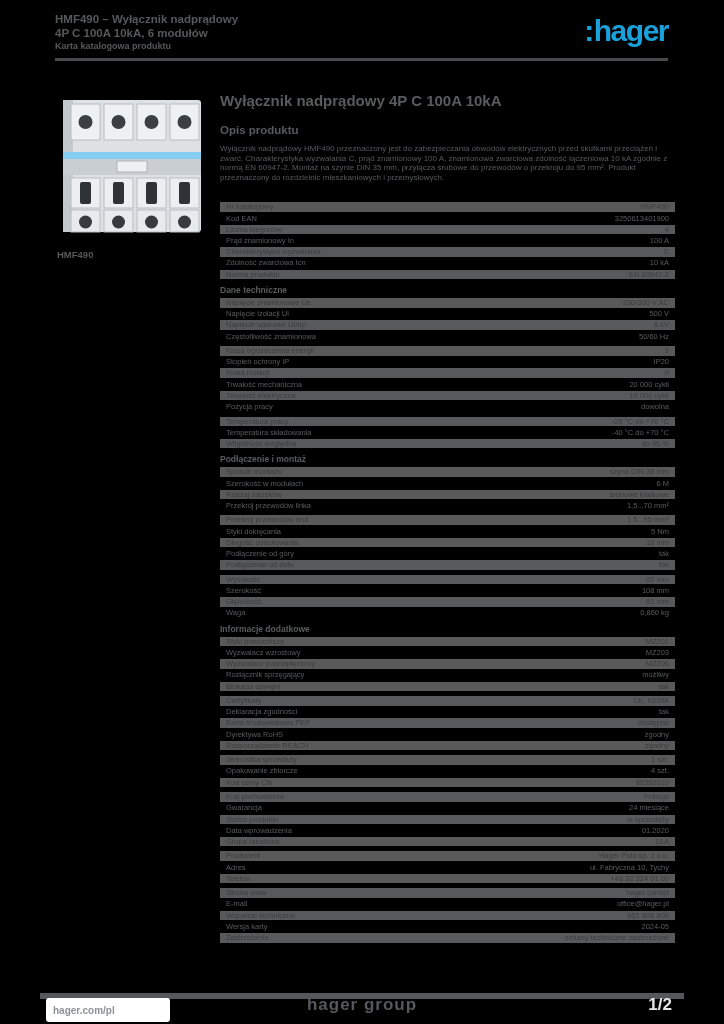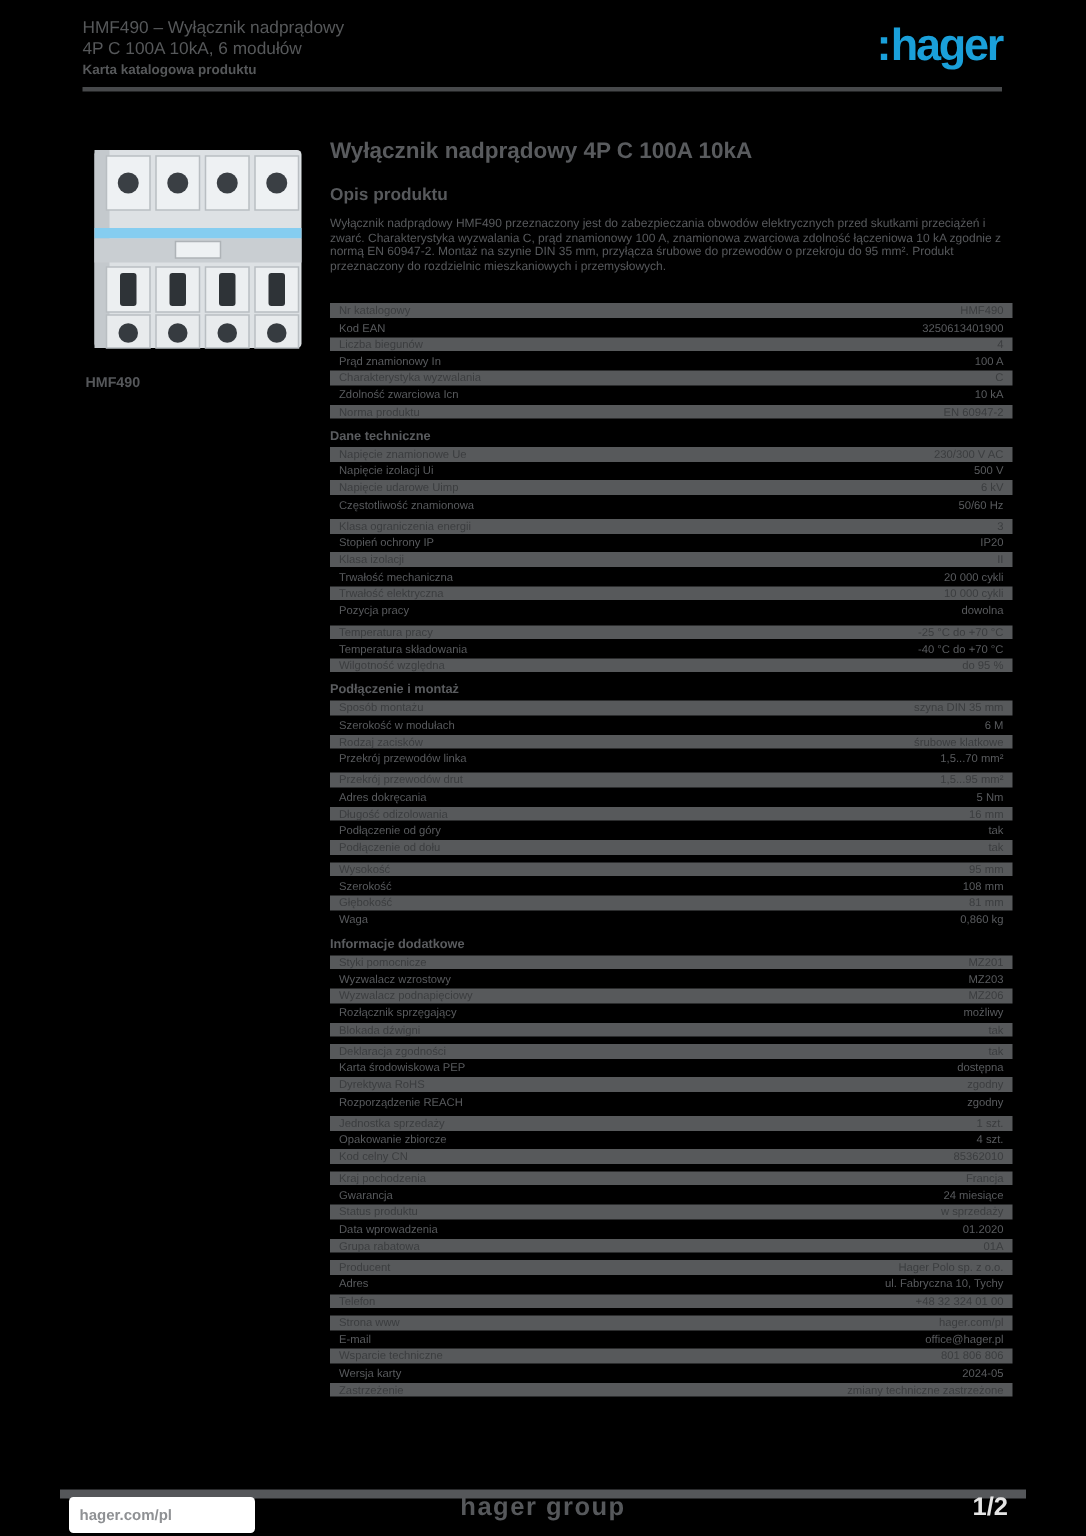--- a/index.html
+++ b/index.html
@@ -1,20 +1,20 @@
 <!DOCTYPE html>
 <html><head>
 <meta charset="utf-8">
 <style>
   html,body{margin:0;padding:0;background:#000;}
   .page{position:relative;width:724px;height:1024px;background:#000;overflow:hidden;
         font-family:"Liberation Sans",sans-serif;color:#595b5e;}
   
   .header{position:absolute;left:55px;top:12px;right:56px;height:46px;}
-  .h-line1,.h-line2{font-size:11.5px;font-weight:normal;color:#56585a;line-height:14px;}
+  .h-line1,.h-line2{font-size:11.5px;font-weight:bold;color:#56585a;line-height:14px;}
   .h-line3{font-size:9px;color:#56585a;line-height:13px;font-weight:bold;}
   .logo{position:absolute;right:0;top:4px;font-size:30px;font-weight:bold;
         color:#1aa0da;letter-spacing:-1.5px;line-height:30px;}
   .logo::before{content:":";margin-right:1px;}
   .head-rule{position:absolute;left:55px;right:56px;top:58px;height:3px;background:#47494b;}
   
   .aside{position:absolute;left:57px;top:92px;width:150px;}
   .ref{margin-top:5px;font-size:9.5px;font-weight:bold;color:#55575a;}
   
   .main{position:absolute;left:220px;top:92px;width:455px;}
@@ -221,21 +221,21 @@
             </div>
           </div>
         </div>
         <div class="section">
           <div class="rows">
             <div class="row">
               <span class="lbl">Przekrój przewodów drut</span>
               <span class="val">1,5...95 mm²</span>
             </div>
             <div class="row">
-              <span class="lbl">Adres dokręcania</span>
+              <span class="lbl">Styki dokręcania</span>
               <span class="val">5 Nm</span>
             </div>
             <div class="row">
               <span class="lbl">Długość odizolowania</span>
               <span class="val">16 mm</span>
             </div>
             <div class="row">
               <span class="lbl">Podłączenie od góry</span>
               <span class="val">tak</span>
             </div>
@@ -285,20 +285,24 @@
               <span class="val">możliwy</span>
             </div>
             <div class="row">
               <span class="lbl">Blokada dźwigni</span>
               <span class="val">tak</span>
             </div>
           </div>
         </div>
         <div class="section">
           <div class="rows">
+            <div class="row">
+              <span class="lbl">Certyfikaty</span>
+              <span class="val">CE, KEMA</span>
+            </div>
             <div class="row">
               <span class="lbl">Deklaracja zgodności</span>
               <span class="val">tak</span>
             </div>
             <div class="row">
               <span class="lbl">Karta środowiskowa PEP</span>
               <span class="val">dostępna</span>
             </div>
             <div class="row">
               <span class="lbl">Dyrektywa RoHS</span>

